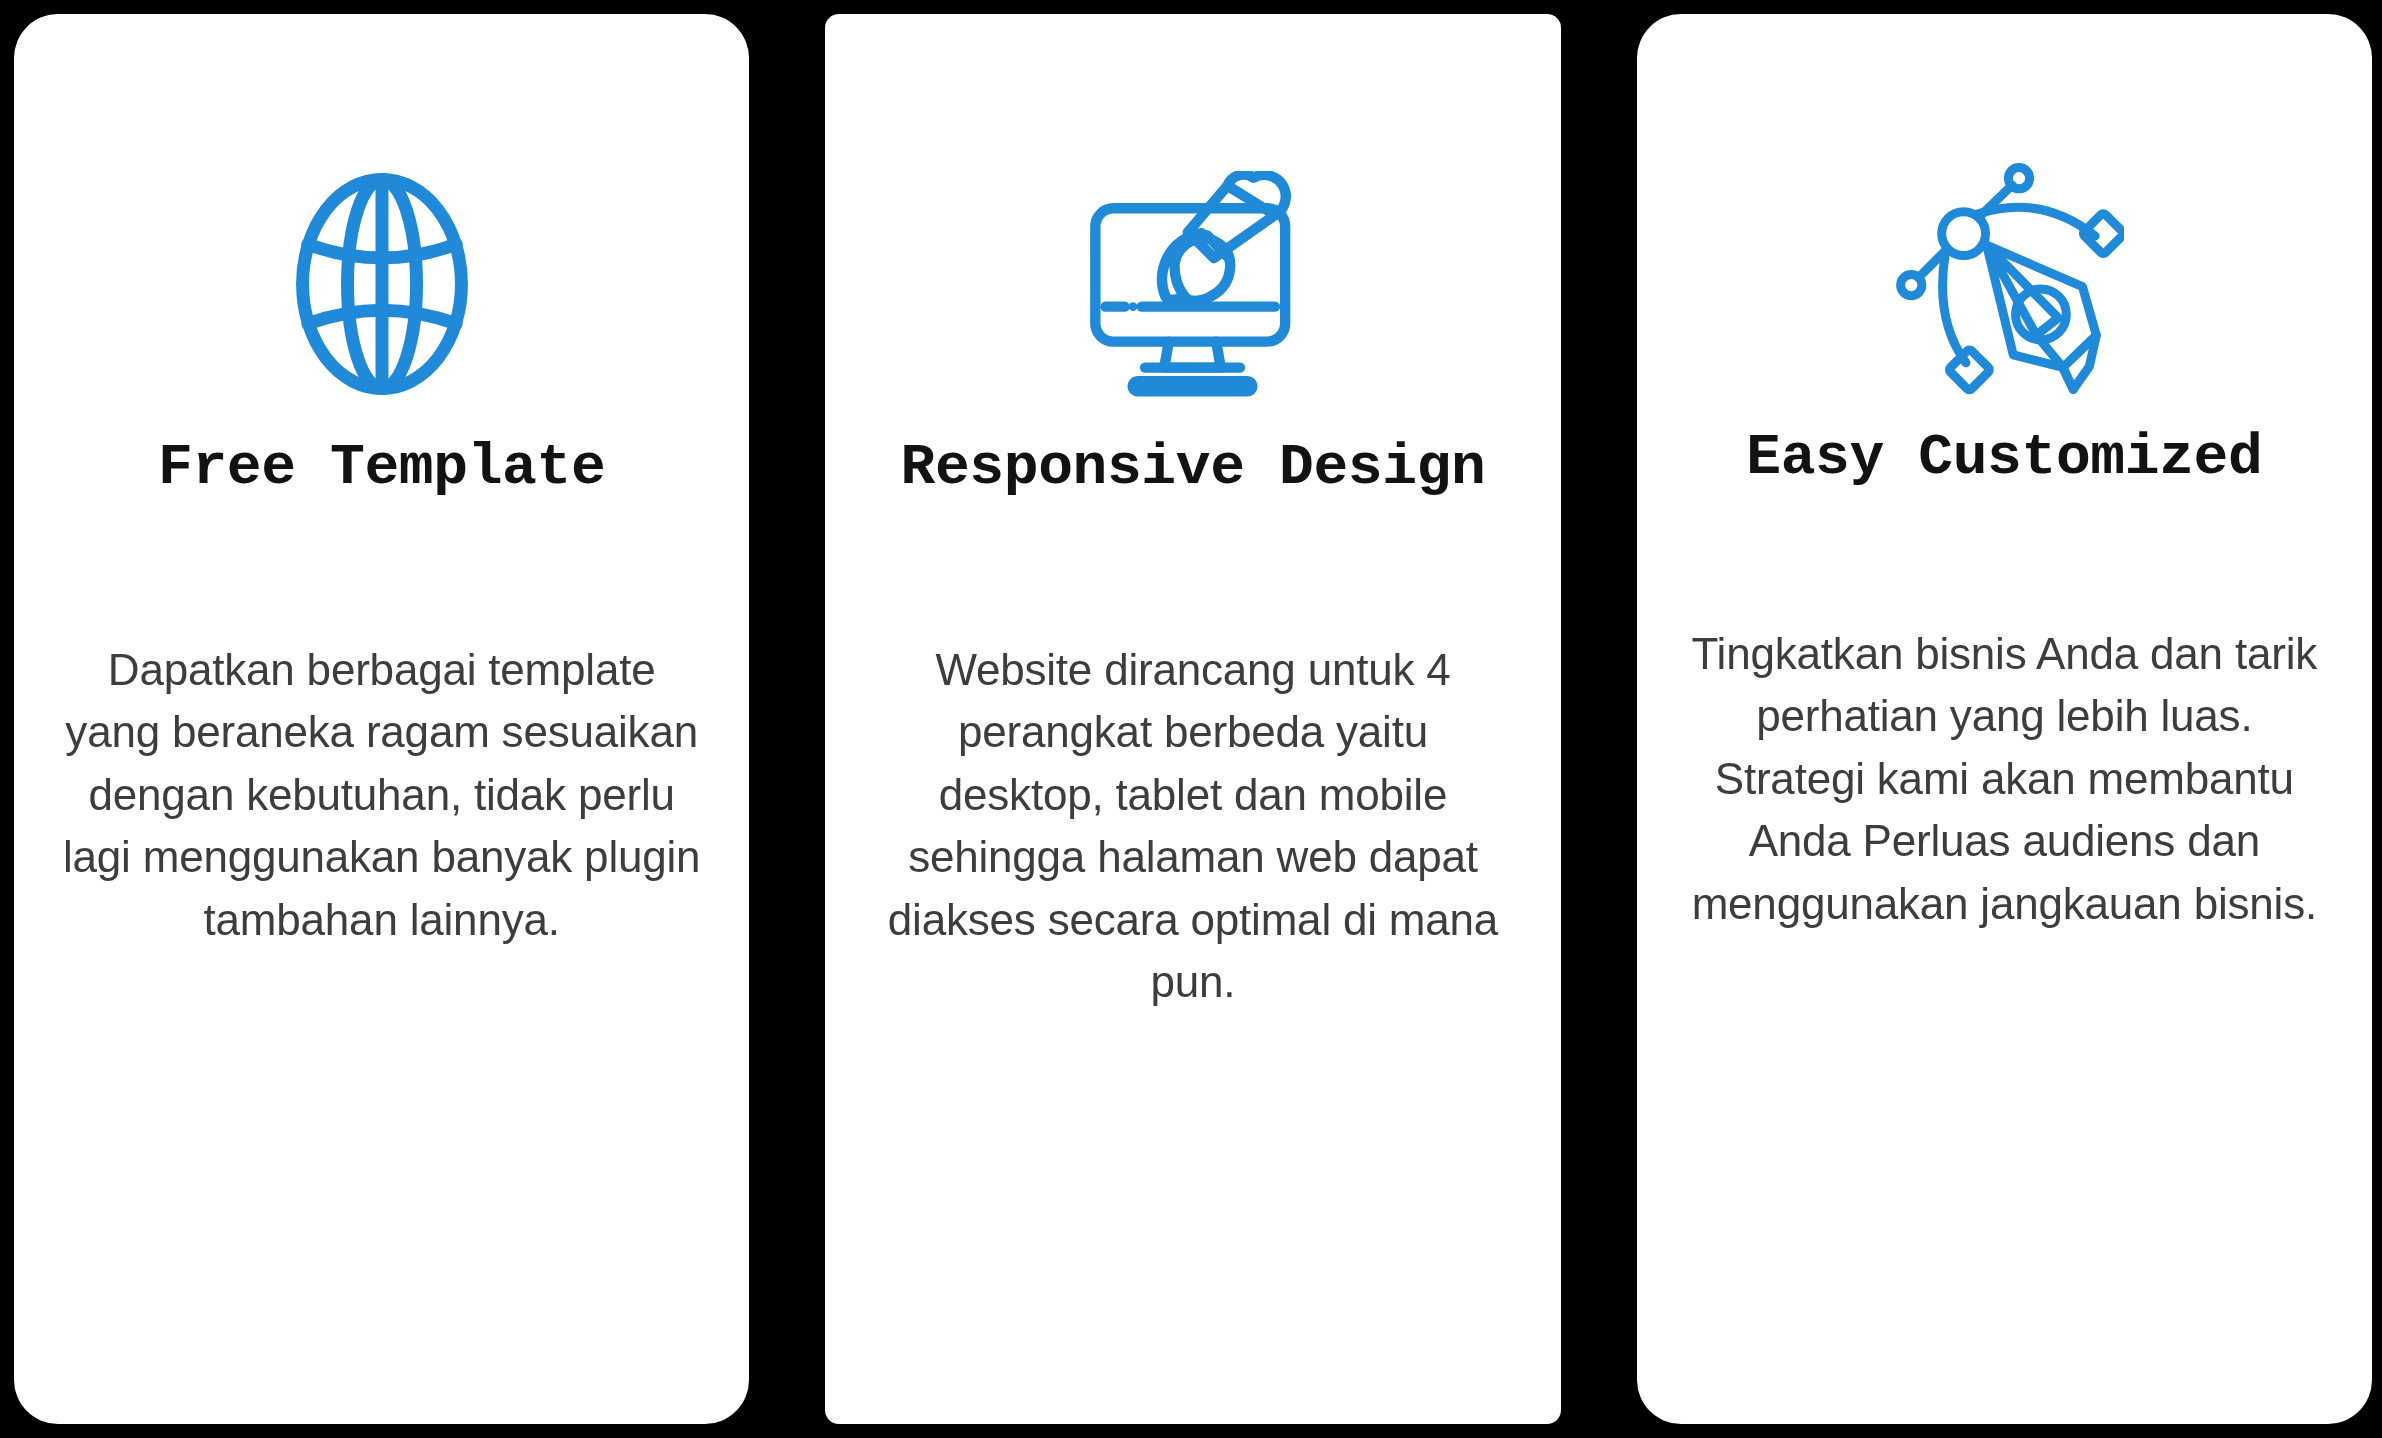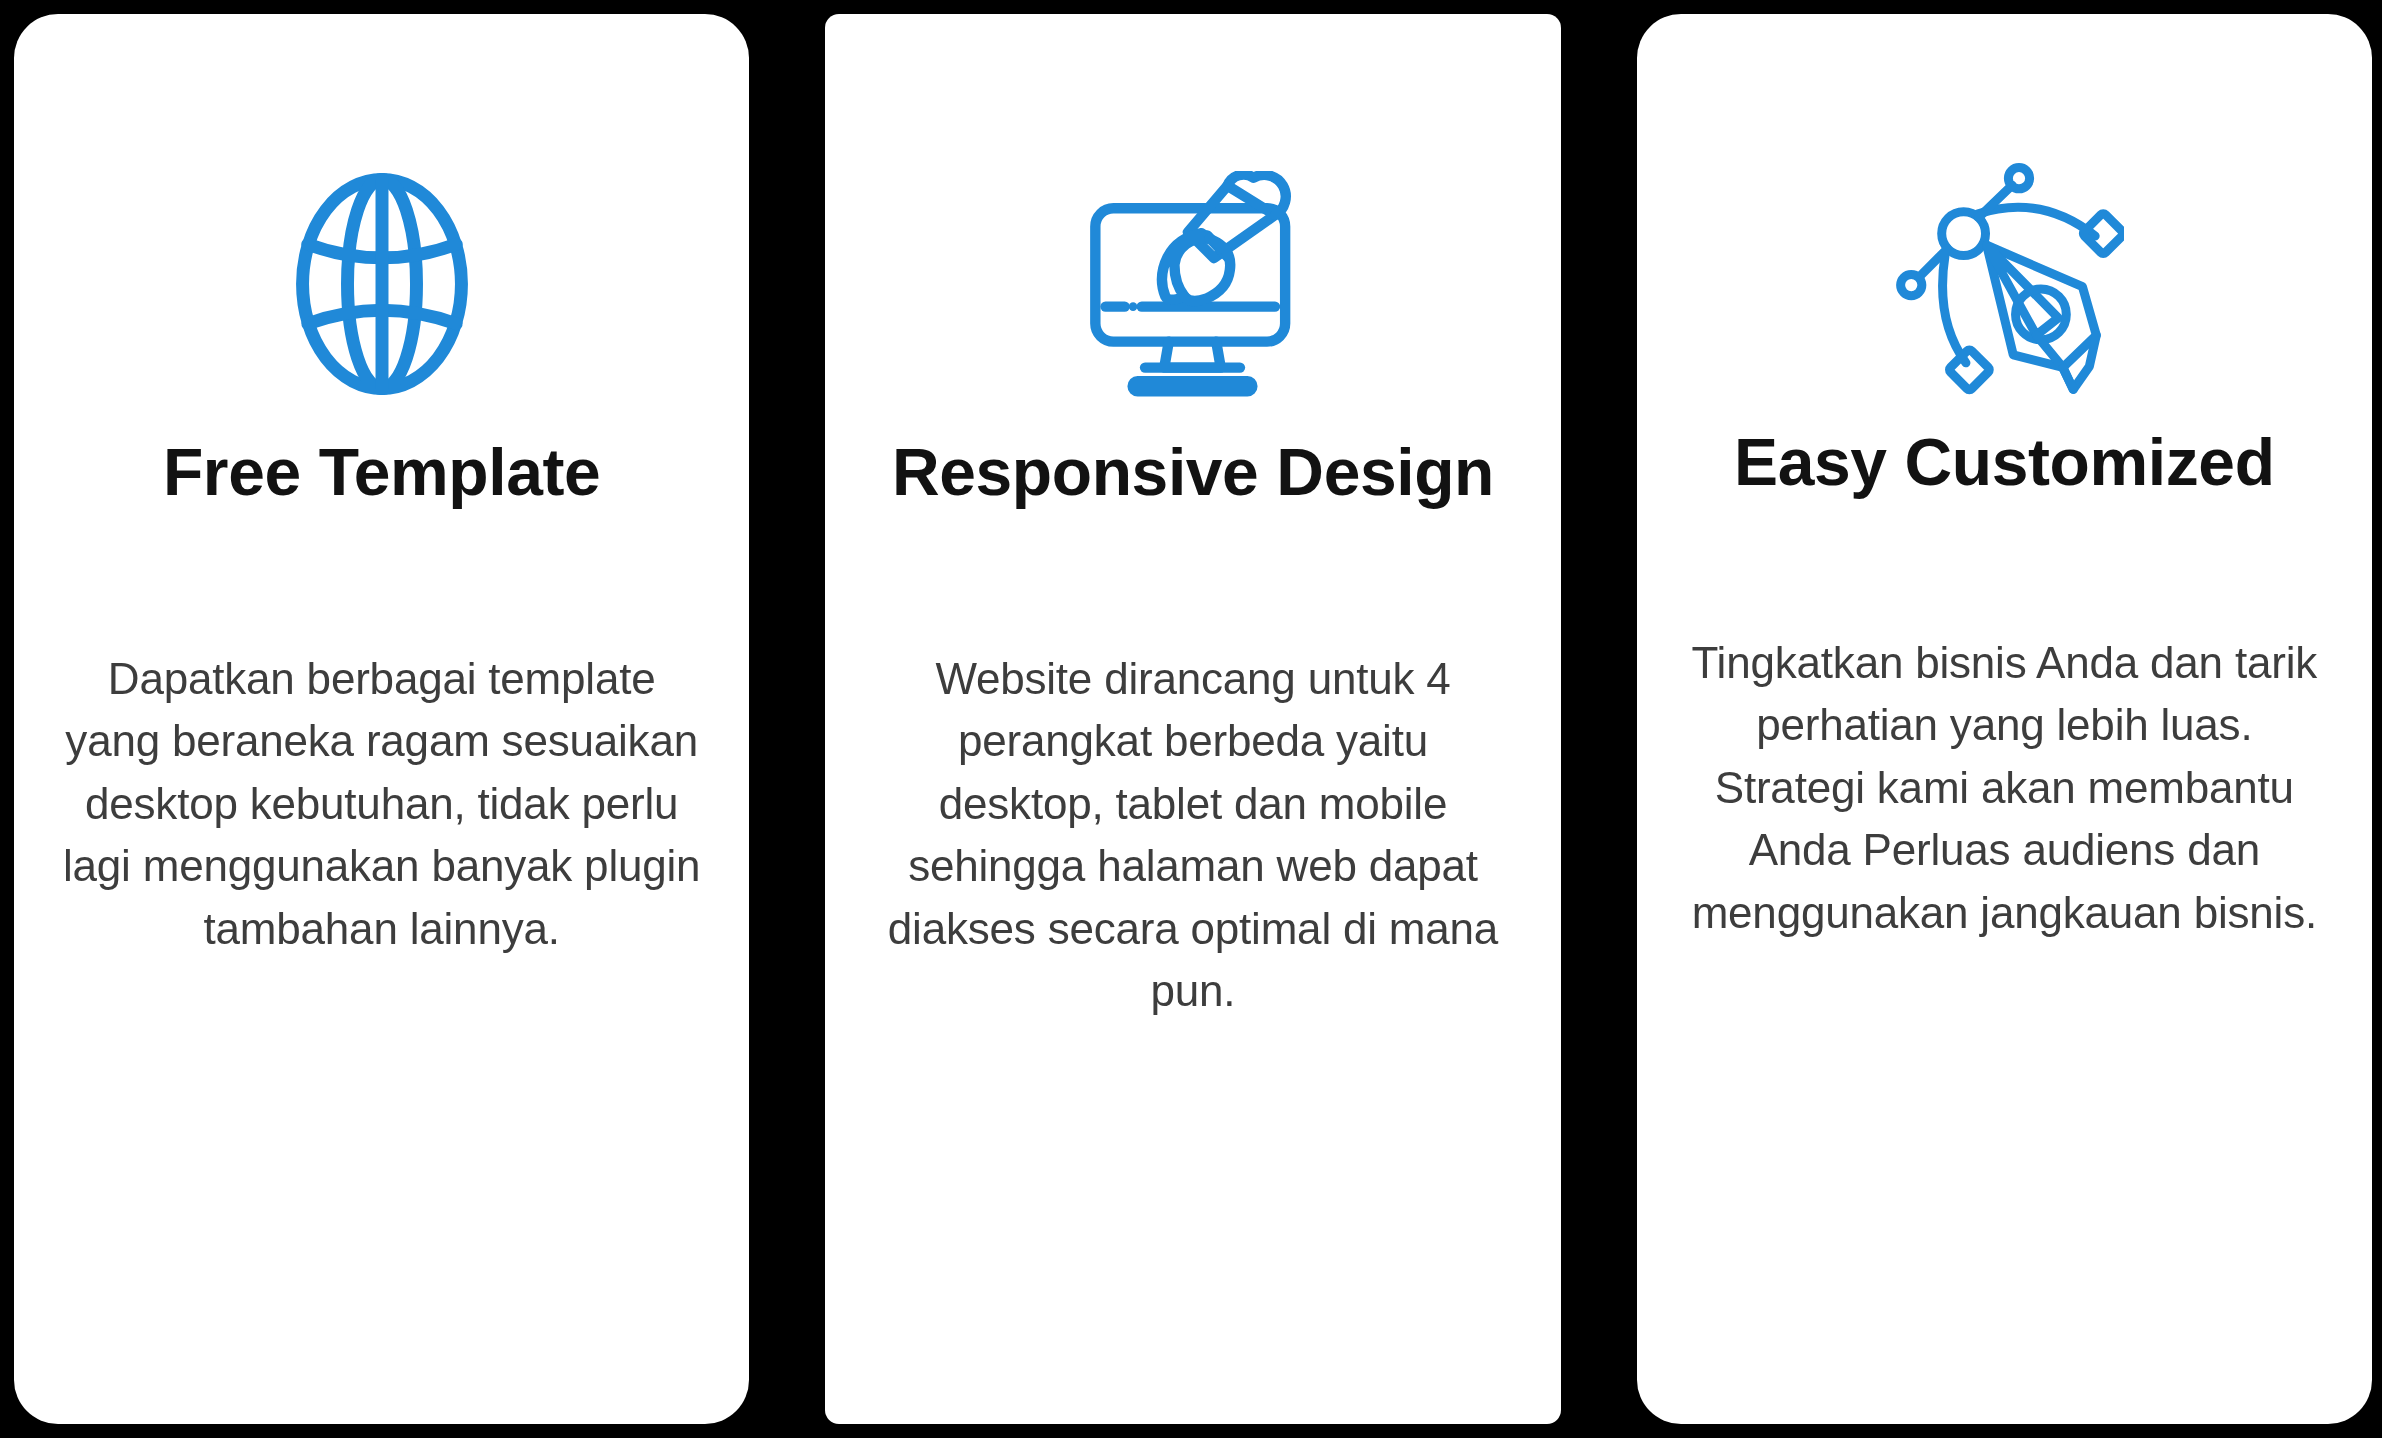--- a/index.html
+++ b/index.html
@@ -45,26 +45,28 @@
     width: 240px;
     height: 240px;
     display: flex;
     align-items: center;
     justify-content: center;
     margin-bottom: 18px;
   }
   .icon-wrap svg { display: block; }
 
   .card-title {
-    font-size: 66px;
+    font-size: 58px;
     font-weight: bold;
     color: #121212;
     letter-spacing: -0.4px;
+    text-align: center;
     line-height: 1.12;
     margin-top: 14px;
+    font-family: Liberation Mono, monospace;
   }
 
   .card-body {
     margin-top: 138px;
     font-size: 44px;
     line-height: 1.42;
     color: #3d3d3d;
     text-align: center;
     font-weight: 400;
     max-width: 640px;
@@ -86,21 +88,21 @@
     <div class="icon-wrap">
       <svg width="210" height="230" viewBox="0 0 100 110" fill="none" stroke="#2089d8" stroke-width="6.2" stroke-linecap="round" stroke-linejoin="round">
         <ellipse cx="50" cy="55" rx="38" ry="50"></ellipse>
         <ellipse cx="50" cy="55" rx="16.5" ry="50"></ellipse>
         <path d="M14.5 36 Q50 49 85.5 36"></path>
         <path d="M14.5 74 Q50 61 85.5 74"></path>
         <line x1="50" y1="5" x2="50" y2="105"></line>
       </svg>
     </div>
     <div class="card-title">Free Template</div>
-    <div class="card-body">Dapatkan berbagai template yang beraneka ragam sesuaikan desktop kebutuhan, tidak perlu lagi menggunakan banyak plugin tambahan lainnya.</div>
+    <div class="card-body">Dapatkan berbagai template yang beraneka ragam sesuaikan dengan kebutuhan, tidak perlu lagi menggunakan banyak plugin tambahan lainnya.</div>
   </div>
 
   <div class="card card--2">
     <div class="icon-wrap">
       <svg width="235" height="226" viewBox="0 0 104 100" fill="none" stroke="#2089d8" stroke-width="4.6" stroke-linecap="round" stroke-linejoin="round">
 
         <rect x="9" y="16.5" width="84" height="59" rx="8"></rect>
 
         <line x1="13.5" y1="60" x2="22" y2="60"></line>
         <line x1="29.5" y1="60" x2="88.5" y2="60"></line>

